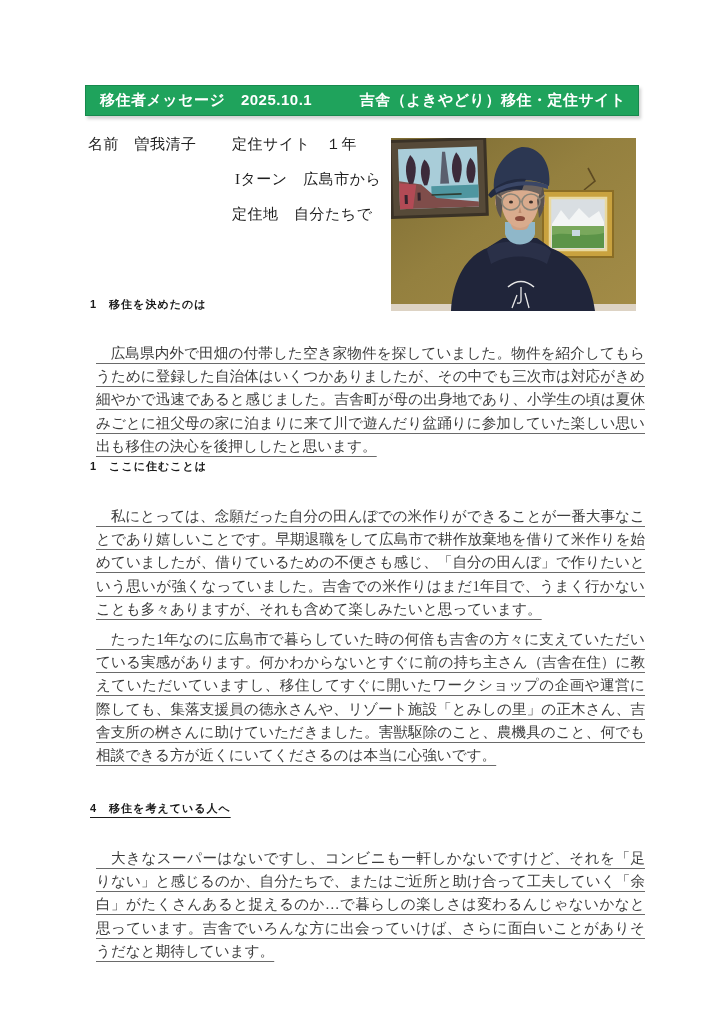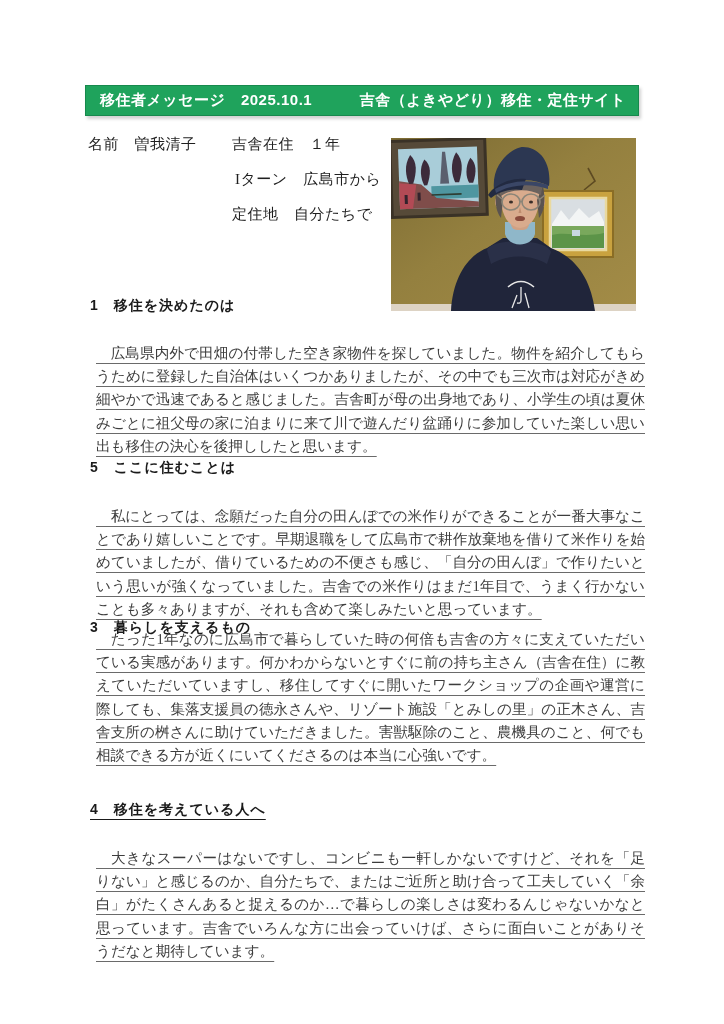--- a/index.html
+++ b/index.html
@@ -23,21 +23,21 @@
   .p-turn{left:147px;top:35px;}
   .p-place{left:144px;top:70px;}
 
   
   .photo{position:absolute;left:391px;top:138px;width:245px;height:173px;overflow:hidden;}
   .photo svg{display:block;width:100%;height:100%;}
 
   
   .sec-h{position:absolute;left:90px;width:546px;
     font-family:"Liberation Sans","DejaVu Sans",sans-serif;font-weight:bold;
-    font-size:14px;color:#1a1a1a;letter-spacing:1px;white-space:nowrap;}
+    font-size:11px;color:#1a1a1a;letter-spacing:1px;white-space:nowrap;}
   .sec-h.u{text-decoration:underline;text-underline-offset:5px;text-decoration-thickness:1px;}
   .sec-p{position:absolute;left:88px;width:549px;margin:8px;
     font-size:14.6px;line-height:23.2px;color:#3d3d3d;
     text-align:justify;text-justify:inter-ideograph;line-break:anywhere;overflow-wrap:anywhere;
     text-decoration:underline;text-underline-offset:4.5px;
     text-decoration-thickness:1px;text-decoration-color:#6a6a6a;}
   .h1{top:297px;} .pp1{top:334px;}
   .h2{top:459px;} .pp2{top:497px;}
   .h3{top:619px;} .pp3{top:620px;}
   .h4{top:801px;} .pp4{top:839px;}
@@ -47,21 +47,21 @@
 
 <div class="page">
 
   <div class="header-bar" style="background: rgb(31, 163, 92); color: rgb(255, 255, 255);">
     <span>移住者メッセージ　2025.10.1</span>
     <span>吉舎（よきやどり）移住・定住サイト</span>
   </div>
 
   <div class="profile">
     <span class="cell p-name">名前　曽我清子</span>
-    <span class="cell p-years">吉舎在住　１年</span>
+    <span class="cell p-years">定住サイト　１年</span>
     <span class="cell p-turn">Iターン　広島市から</span>
     <span class="cell p-place">定住地　自分たちで</span>
   </div>
 
   <div class="photo" title="帽子とパーカー姿の移住者のポートレート（壁に額入り絵画2点）">
     <svg viewBox="0 0 245 173" preserveAspectRatio="none">
       <defs>
         <linearGradient id="wall" x1="0" y1="0" x2="1" y2="1">
           <stop offset="0" stop-color="#7c6b33"></stop>
           <stop offset="0.45" stop-color="#94803f"></stop>
@@ -129,22 +129,21 @@
           <path d="M130 149 v13 q0 4 -4 3"></path>
           <path d="M126 157 l-5 13 M134 155 l4 15"></path>
         </g>
       </g>
     </svg>
   </div>
 
   <div class="sec-h h1">1　移住を決めたのは</div>
   <p class="sec-p pp1">　広島県内外で田畑の付帯した空き家物件を探していました。物件を紹介してもらうために登録した自治体はいくつかありましたが、その中でも三次市は対応がきめ細やかで迅速であると感じました。吉舎町が母の出身地であり、小学生の頃は夏休みごとに祖父母の家に泊まりに来て川で遊んだり盆踊りに参加していた楽しい思い出も移住の決心を後押ししたと思います。</p>
 
-  <div class="sec-h h2">5　ここに住むことは</div>
+  <div class="sec-h h2">1　ここに住むことは</div>
   <p class="sec-p pp2">　私にとっては、念願だった自分の田んぼでの米作りができることが一番大事なことであり嬉しいことです。早期退職をして広島市で耕作放棄地を借りて米作りを始めていましたが、借りているための不便さも感じ、「自分の田んぼ」で作りたいという思いが強くなっていました。吉舎での米作りはまだ1年目で、うまく行かないことも多々ありますが、それも含めて楽しみたいと思っています。</p>
 
-  <div class="sec-h h3">3　暮らしを支えるもの</div>
   <p class="sec-p pp3">　たった1年なのに広島市で暮らしていた時の何倍も吉舎の方々に支えていただいている実感があります。何かわからないとすぐに前の持ち主さん（吉舎在住）に教えていただいていますし、移住してすぐに開いたワークショップの企画や運営に際しても、集落支援員の徳永さんや、リゾート施設「とみしの里」の正木さん、吉舎支所の桝さんに助けていただきました。害獣駆除のこと、農機具のこと、何でも相談できる方が近くにいてくださるのは本当に心強いです。</p>
 
   <div class="sec-h h4 u">4　移住を考えている人へ</div>
   <p class="sec-p pp4">　大きなスーパーはないですし、コンビニも一軒しかないですけど、それを「足りない」と感じるのか、自分たちで、またはご近所と助け合って工夫していく「余白」がたくさんあると捉えるのか…で暮らしの楽しさは変わるんじゃないかなと思っています。吉舎でいろんな方に出会っていけば、さらに面白いことがありそうだなと期待しています。</p>
 
 </div>
 
 </body></html>

